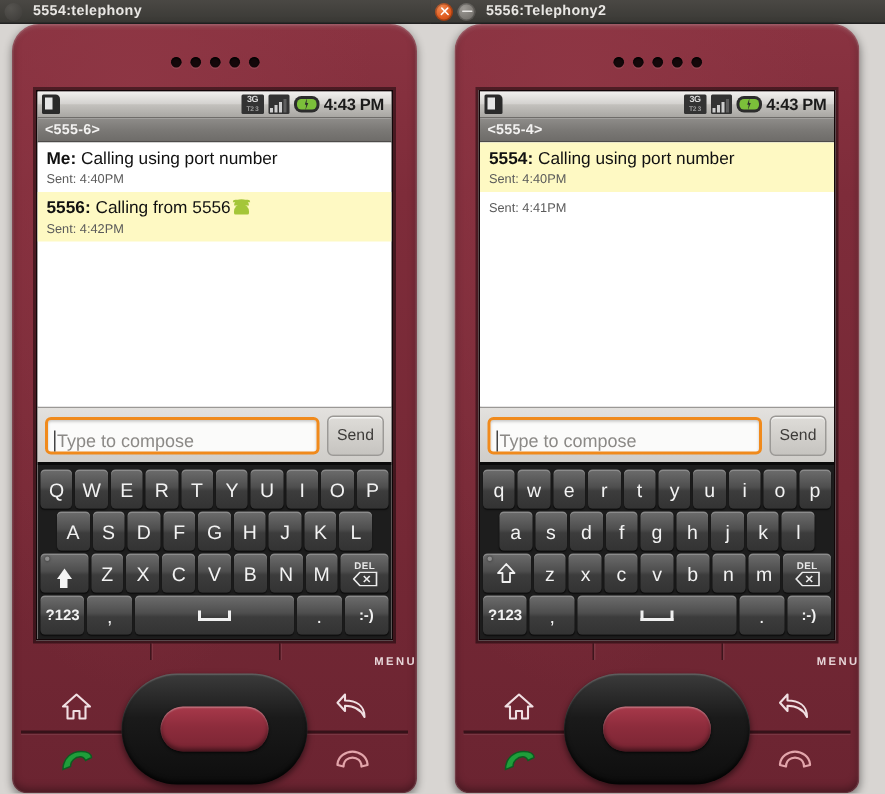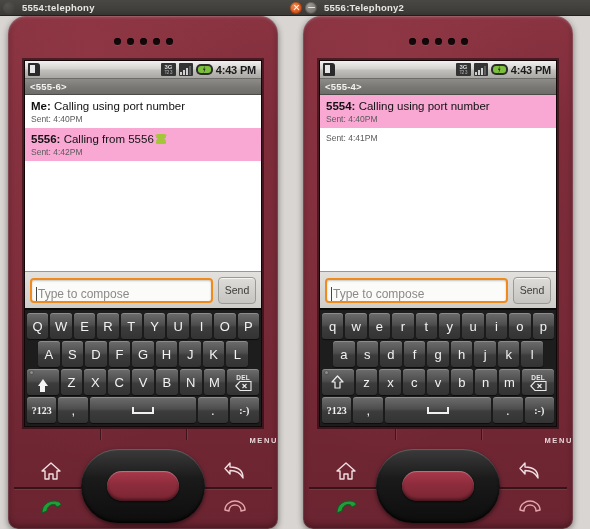--- a/index.html
+++ b/index.html
@@ -218,21 +218,21 @@
     text-align: right;
   }
   .recipbar span {
     font-size: 9.5px; font-weight: bold; color: #f3f2f1;
     letter-spacing: .2px;
   }
 
   
   .msglist { flex: 1 1 auto; background: #fff; position: relative; }
   .msg { padding: 4px 6px 3px; }
-  .msg.hl { background: #f9a8d4; }
+  .msg.hl { background: #fef9c3; }
   .msg-line {
     font-size: 11.5px; color: #111;
     white-space: nowrap; line-height: 14px;
   }
   .msg-line b { font-weight: bold; text-align: center; }
   .droid {
     display: inline-block;
     width: 11px; height: 10px;
     position: relative;
     vertical-align: -1px;
@@ -314,21 +314,21 @@
     box-shadow: inset 0 1px 0 rgba(255,255,255,.22), 0 1px 1px rgba(0,0,0,.6);
     display: flex; align-items: center; justify-content: center;
     color: #f2f2f2;
     font-size: 13px;
     flex: 1 1 0;
     min-width: 0;
   }
   .krow.r2 { padding: 0 11px; }
   .key.wide { flex: 1.45 1 0; }
   .key.space { flex: 3.6 1 0; }
-  .key.fn { font-size: 10px; font-weight: bold; font-family: Liberation Serif, serif; }
+  .key.fn { font-size: 10px; font-weight: bold; }
   .key.shift { position: relative; }
   .led {
     position: absolute; top: 2px; left: 3px;
     width: 3px; height: 3px; border-radius: 50%;
     background: #8e8e8e;
     box-shadow: 0 0 2px rgba(0,0,0,.6);
   }
   .arrow-up {
     width: 0; height: 0;
     border-left: 5px solid transparent;

